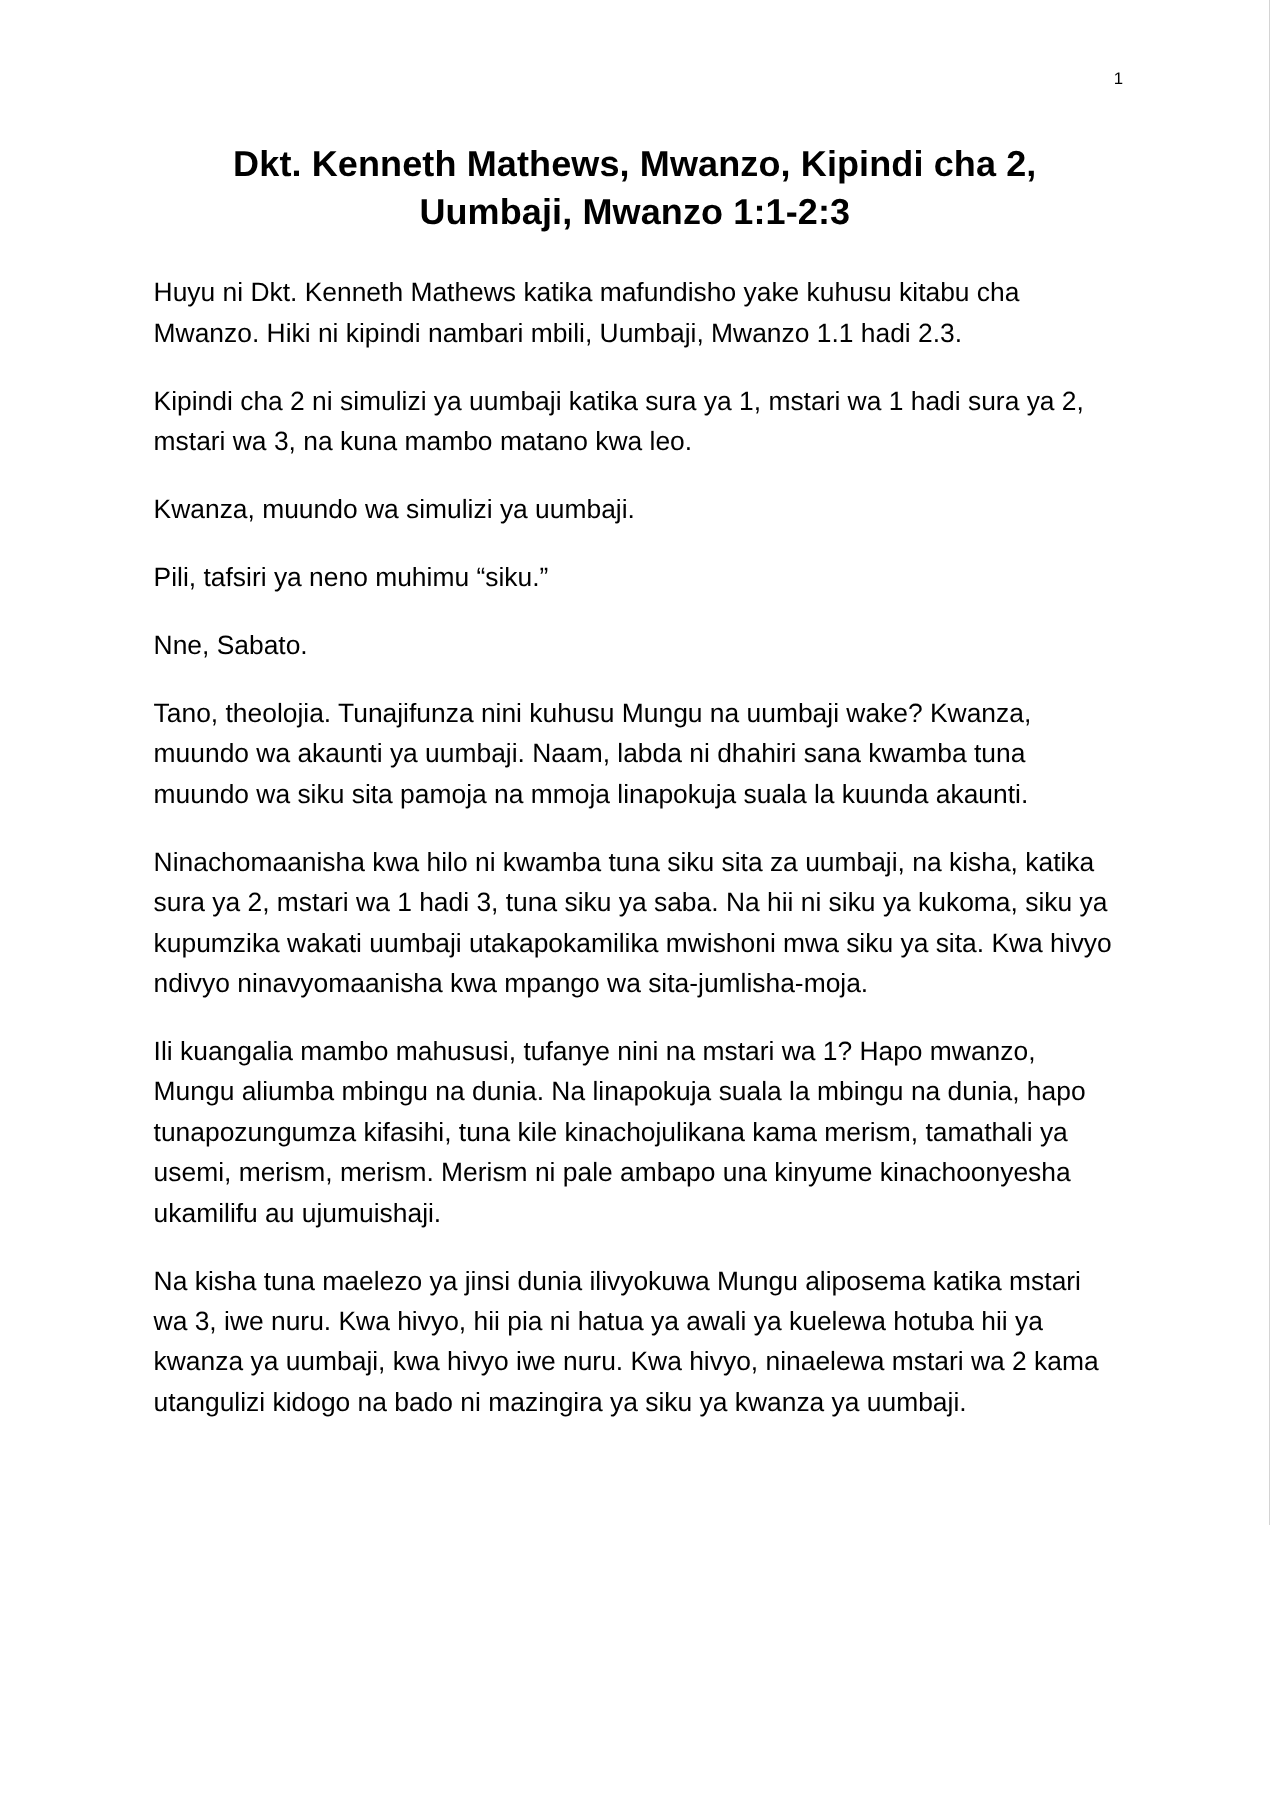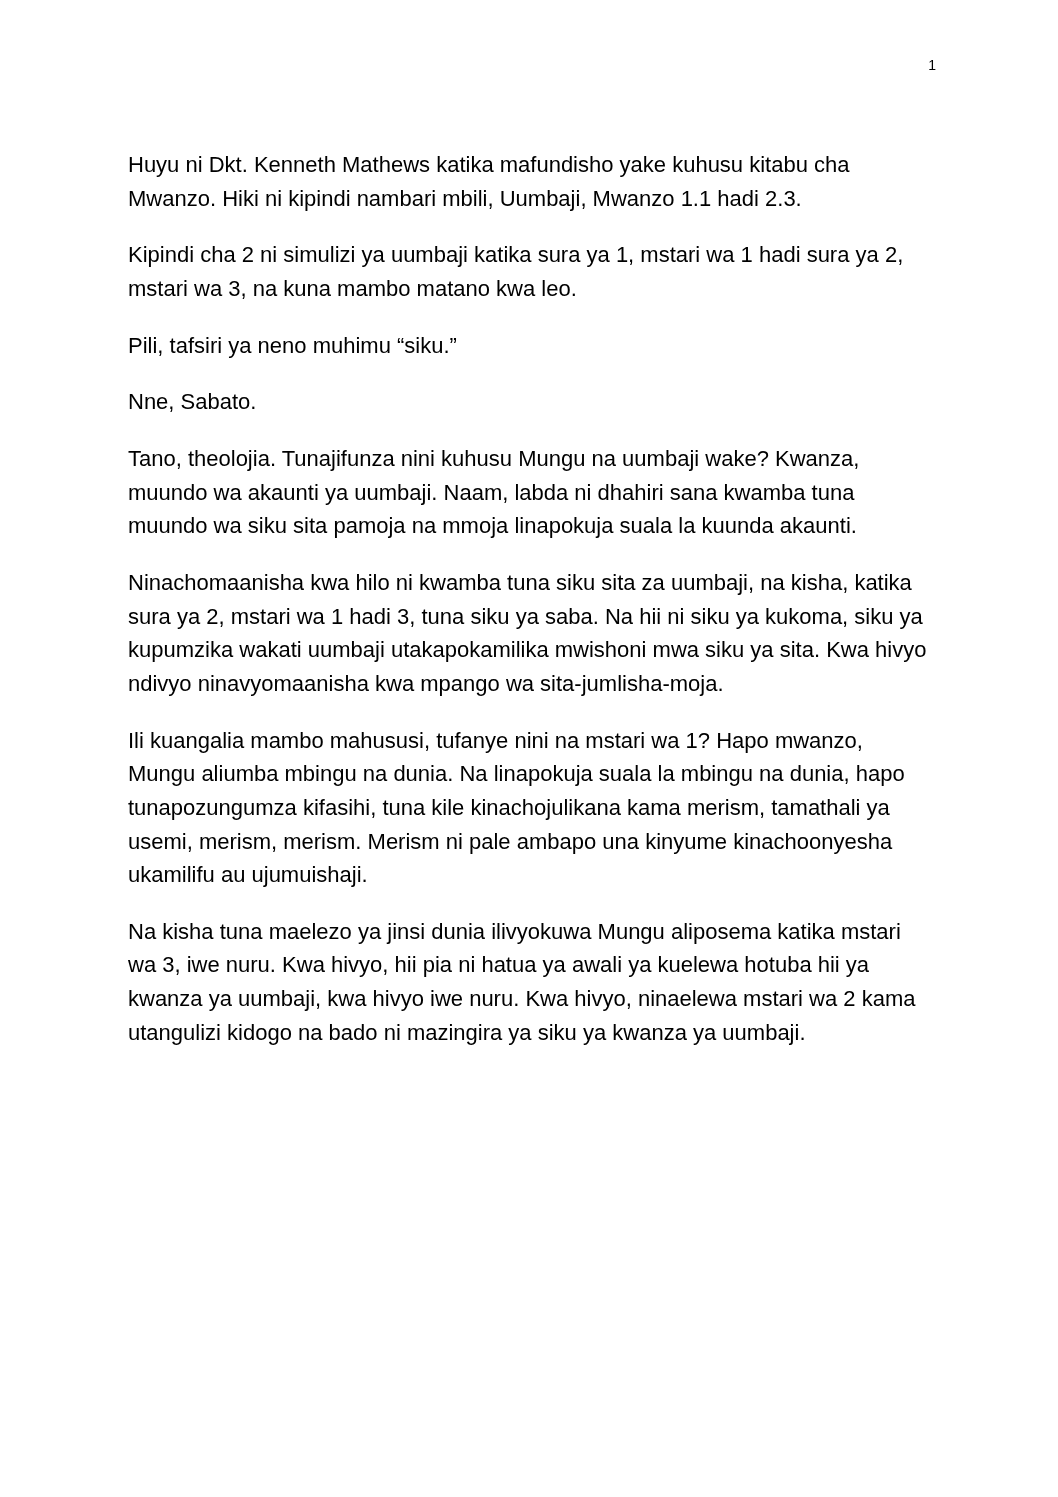--- a/index.html
+++ b/index.html
@@ -64,24 +64,26 @@
   }
 </style>
 </head>
 <body>
 
 <div class="page">
 
   <div class="page-number">1</div>
 
   <div class="content">
+    <h1 class="doc-title">Dkt. Kenneth Mathews, Mwanzo, Kipindi cha 2, Uumbaji, Mwanzo 1:1-2:3</h1>
 
     <div class="body-text">
       <p class="para">Huyu ni Dkt. Kenneth Mathews katika mafundisho yake kuhusu kitabu cha Mwanzo. Hiki ni kipindi nambari mbili, Uumbaji, Mwanzo 1.1 hadi 2.3.</p>
       <p class="para">Kipindi cha 2 ni simulizi ya uumbaji katika sura ya 1, mstari wa 1 hadi sura ya 2, mstari wa 3, na kuna mambo matano kwa leo.</p>
+      <p class="para">Kwanza, muundo wa simulizi ya uumbaji.</p>
       <p class="para">Pili, tafsiri ya neno muhimu “siku.”</p>
       <p class="para">Nne, Sabato.</p>
       <p class="para">Tano, theolojia. Tunajifunza nini kuhusu Mungu na uumbaji wake? Kwanza, muundo wa akaunti ya uumbaji. Naam, labda ni dhahiri sana kwamba tuna muundo wa siku sita pamoja na mmoja linapokuja suala la kuunda akaunti.</p>
       <p class="para">Ninachomaanisha kwa hilo ni kwamba tuna siku sita za uumbaji, na kisha, katika sura ya 2, mstari wa 1 hadi 3, tuna siku ya saba. Na hii ni siku ya kukoma, siku ya kupumzika wakati uumbaji utakapokamilika mwishoni mwa siku ya sita. Kwa hivyo ndivyo ninavyomaanisha kwa mpango wa sita-jumlisha-moja.</p>
       <p class="para">Ili kuangalia mambo mahususi, tufanye nini na mstari wa 1? Hapo mwanzo, Mungu aliumba mbingu na dunia. Na linapokuja suala la mbingu na dunia, hapo tunapozungumza kifasihi, tuna kile kinachojulikana kama merism, tamathali ya usemi, merism, merism. Merism ni pale ambapo una kinyume kinachoonyesha ukamilifu au ujumuishaji.</p>
       <p class="para">Na kisha tuna maelezo ya jinsi dunia ilivyokuwa Mungu aliposema katika mstari wa 3, iwe nuru. Kwa hivyo, hii pia ni hatua ya awali ya kuelewa hotuba hii ya kwanza ya uumbaji, kwa hivyo iwe nuru. Kwa hivyo, ninaelewa mstari wa 2 kama utangulizi kidogo na bado ni mazingira ya siku ya kwanza ya uumbaji.</p>
     </div>
   </div>
 
 </div>

